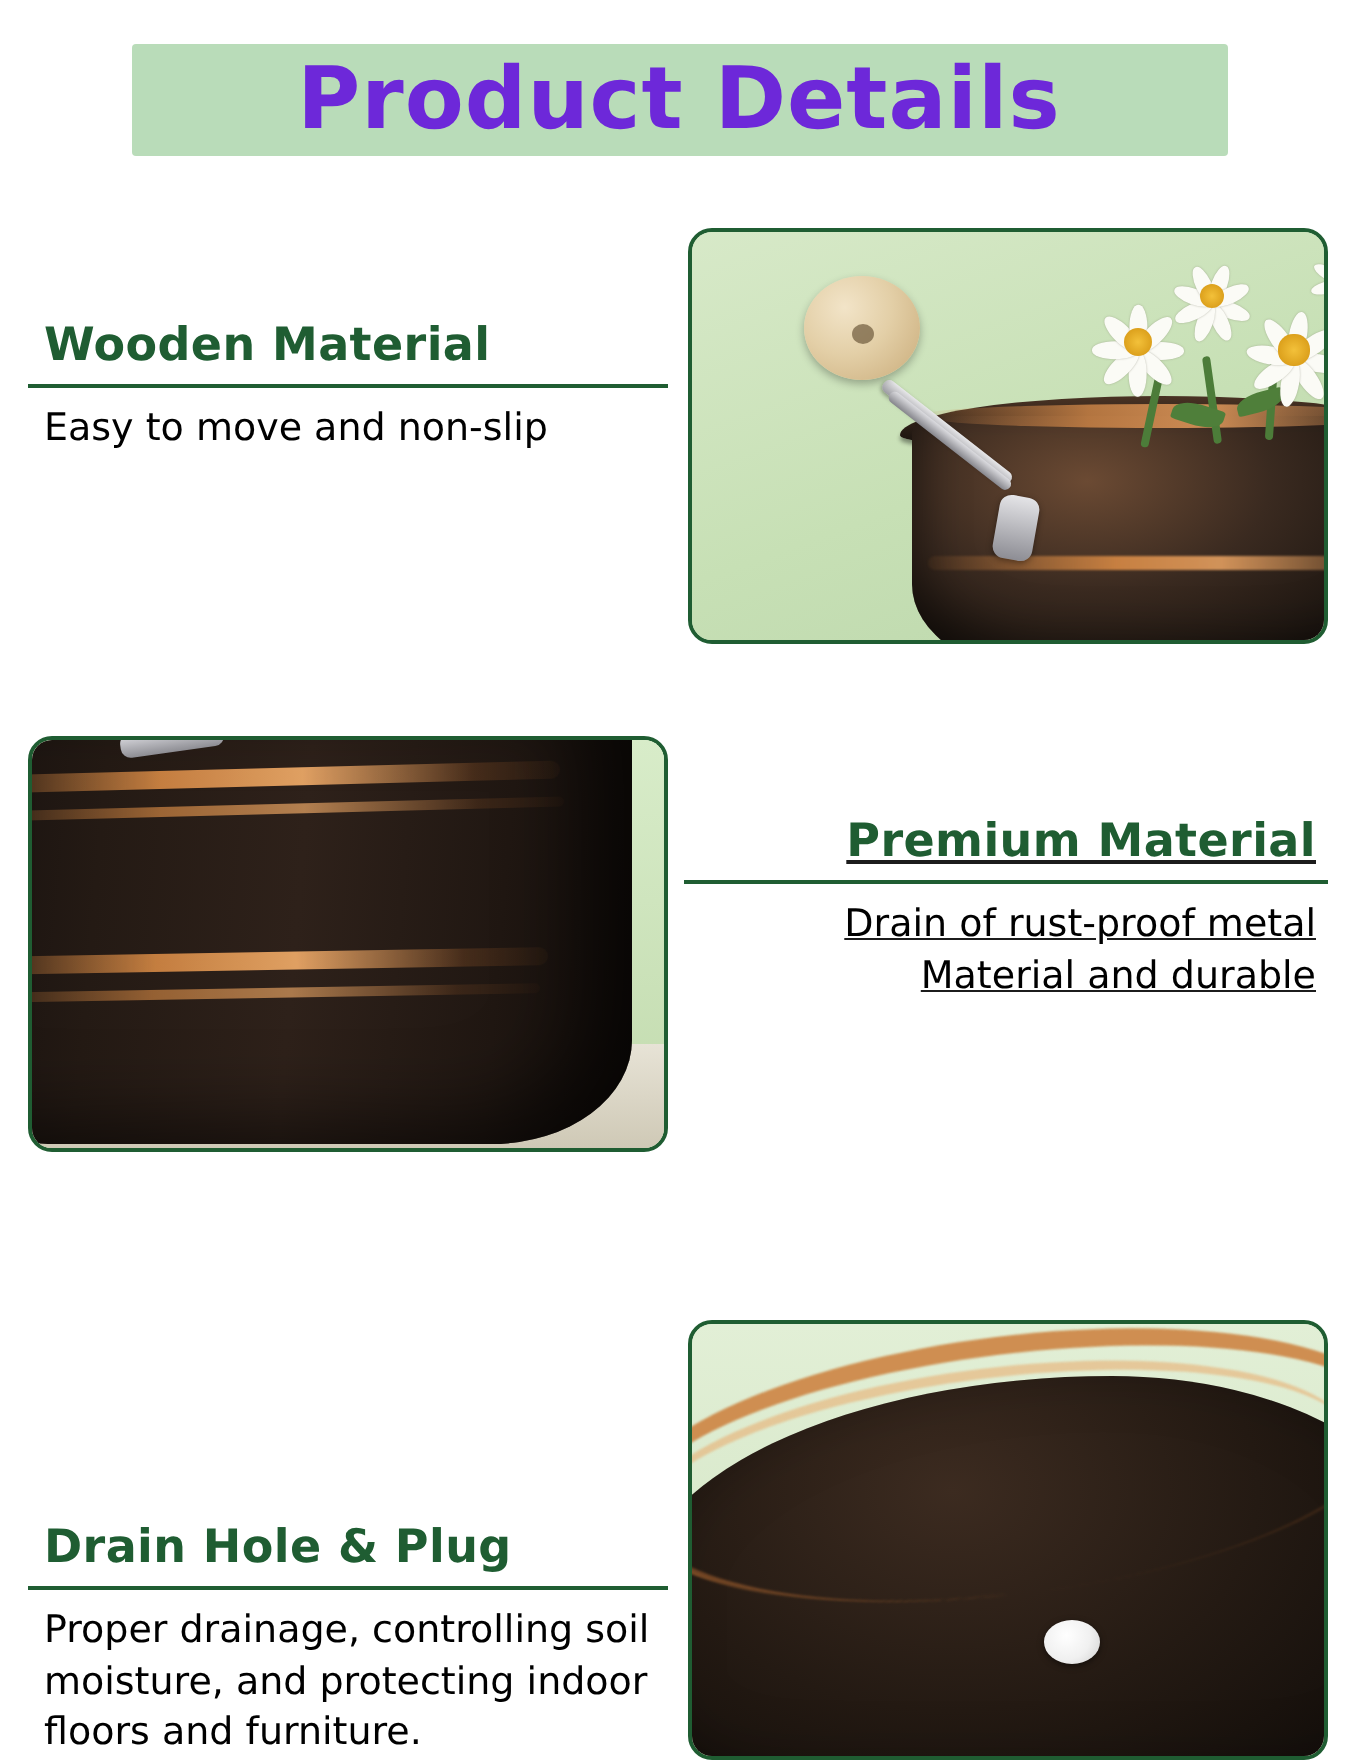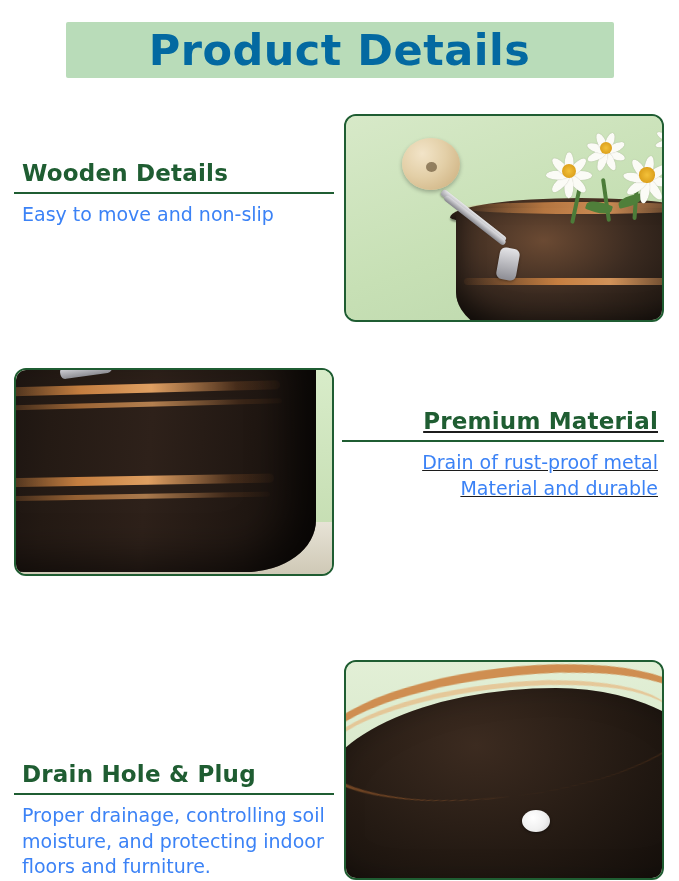--- a/index.html
+++ b/index.html
@@ -31,21 +31,21 @@
     display: flex;
     align-items: center;
     justify-content: center;
     border-radius: 2px;
   }
   .header-title {
     font-family: "DejaVu Sans", sans-serif;
     font-weight: bold;
     font-size: 43px;
     letter-spacing: 0.5px;
-    color: #0369a1;
+    color: #6d28d9;
     line-height: 1;
     white-space: nowrap;
   }
 
   
   .row {
     display: flex;
     width: 679px;
     box-sizing: border-box;
   }
@@ -79,21 +79,21 @@
 
   .rule {
     border: none;
     border-top: 2px solid #1f5d32;
     margin: 0 0 8px 0;
     width: 100%;
   }
 
   .feature-desc {
     font-size: 19px;
-    color: #3b82f6;
+    color: #000000;
     line-height: 1.35;
     padding: 0 4px 0 8px;
   }
   .feature-desc.right-align { text-align: right; padding-right: 6px; }
 
   
   .photo {
     box-sizing: border-box;
     border: 2px solid #1f5d32;
     border-radius: 12px;
@@ -239,21 +239,21 @@
 
 <div class="header">
   <div class="header-band">
     <div class="header-title">Product Details</div>
   </div>
 </div>
 
 <div class="row row-1">
 
   <div class="text-col left pad-1">
-    <div class="feature-title">Wooden Details</div>
+    <div class="feature-title">Wooden Material</div>
     <hr class="rule">
     <div class="feature-desc">Easy to move and non-slip</div>
   </div>
 
   <div class="photo photo-1">
     <div class="photo-inner">
       <div class="p1-bg"></div>
 
       <div class="p1-rim"></div>
       <div class="p1-pot"></div>

